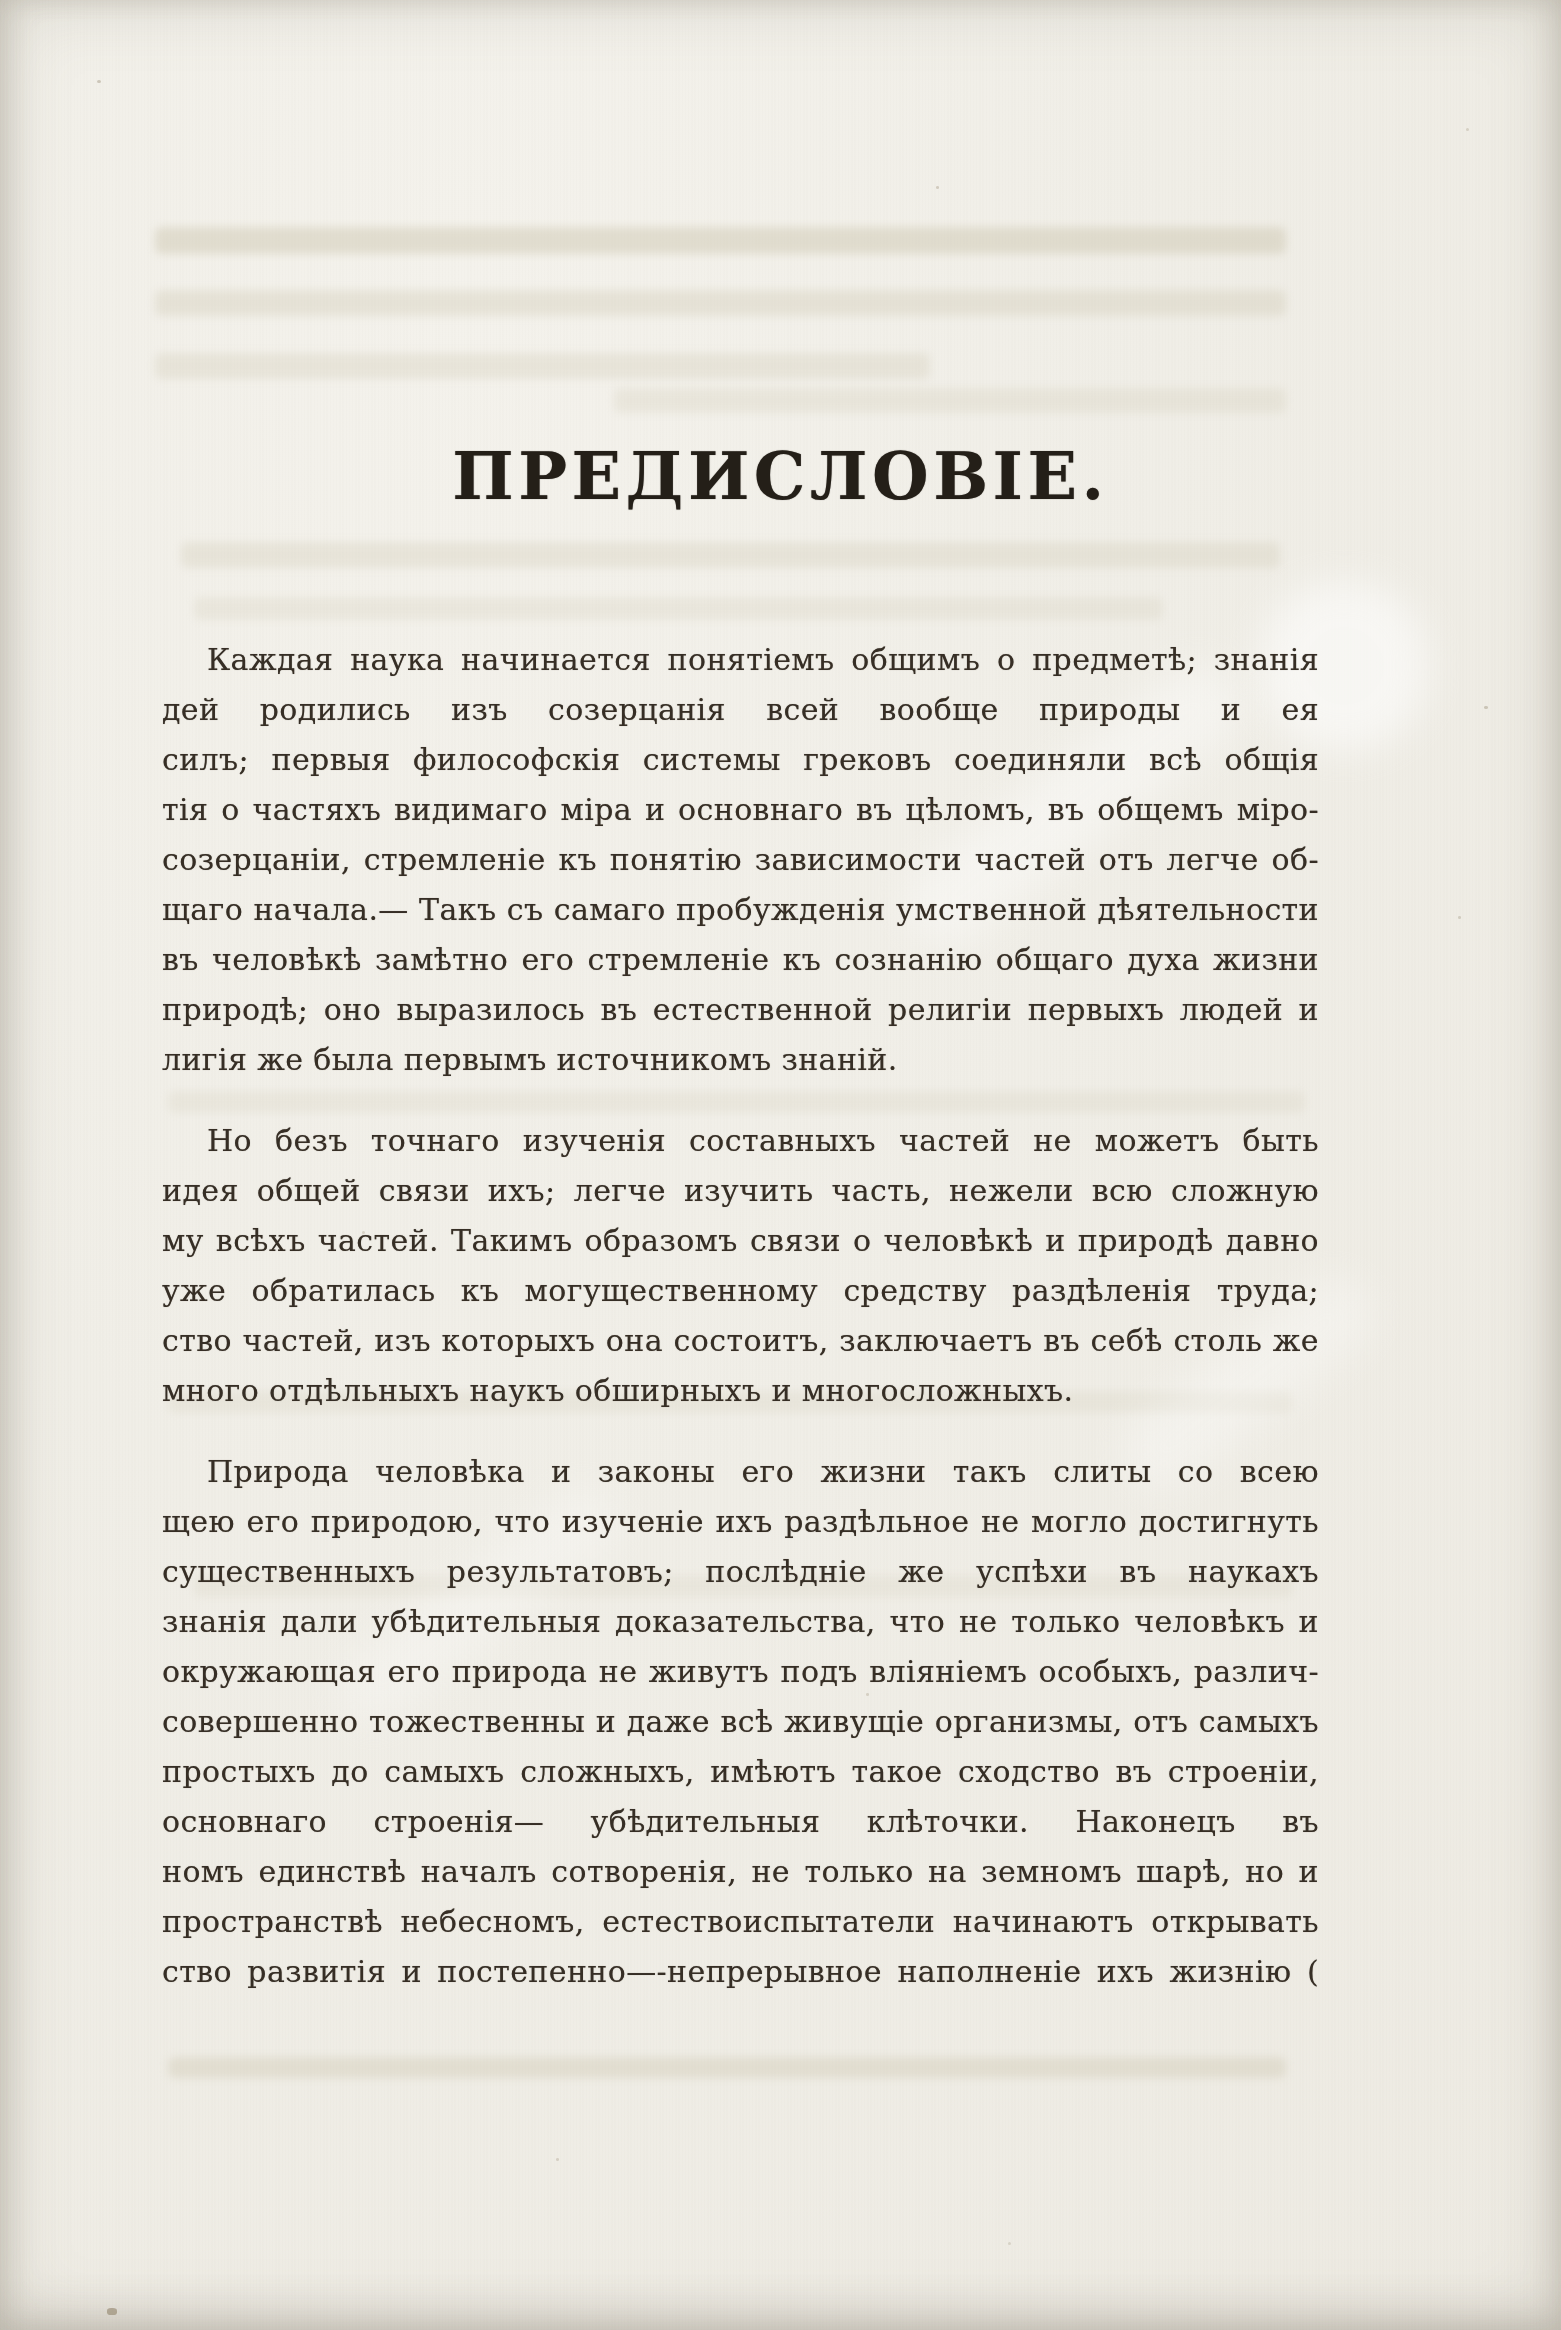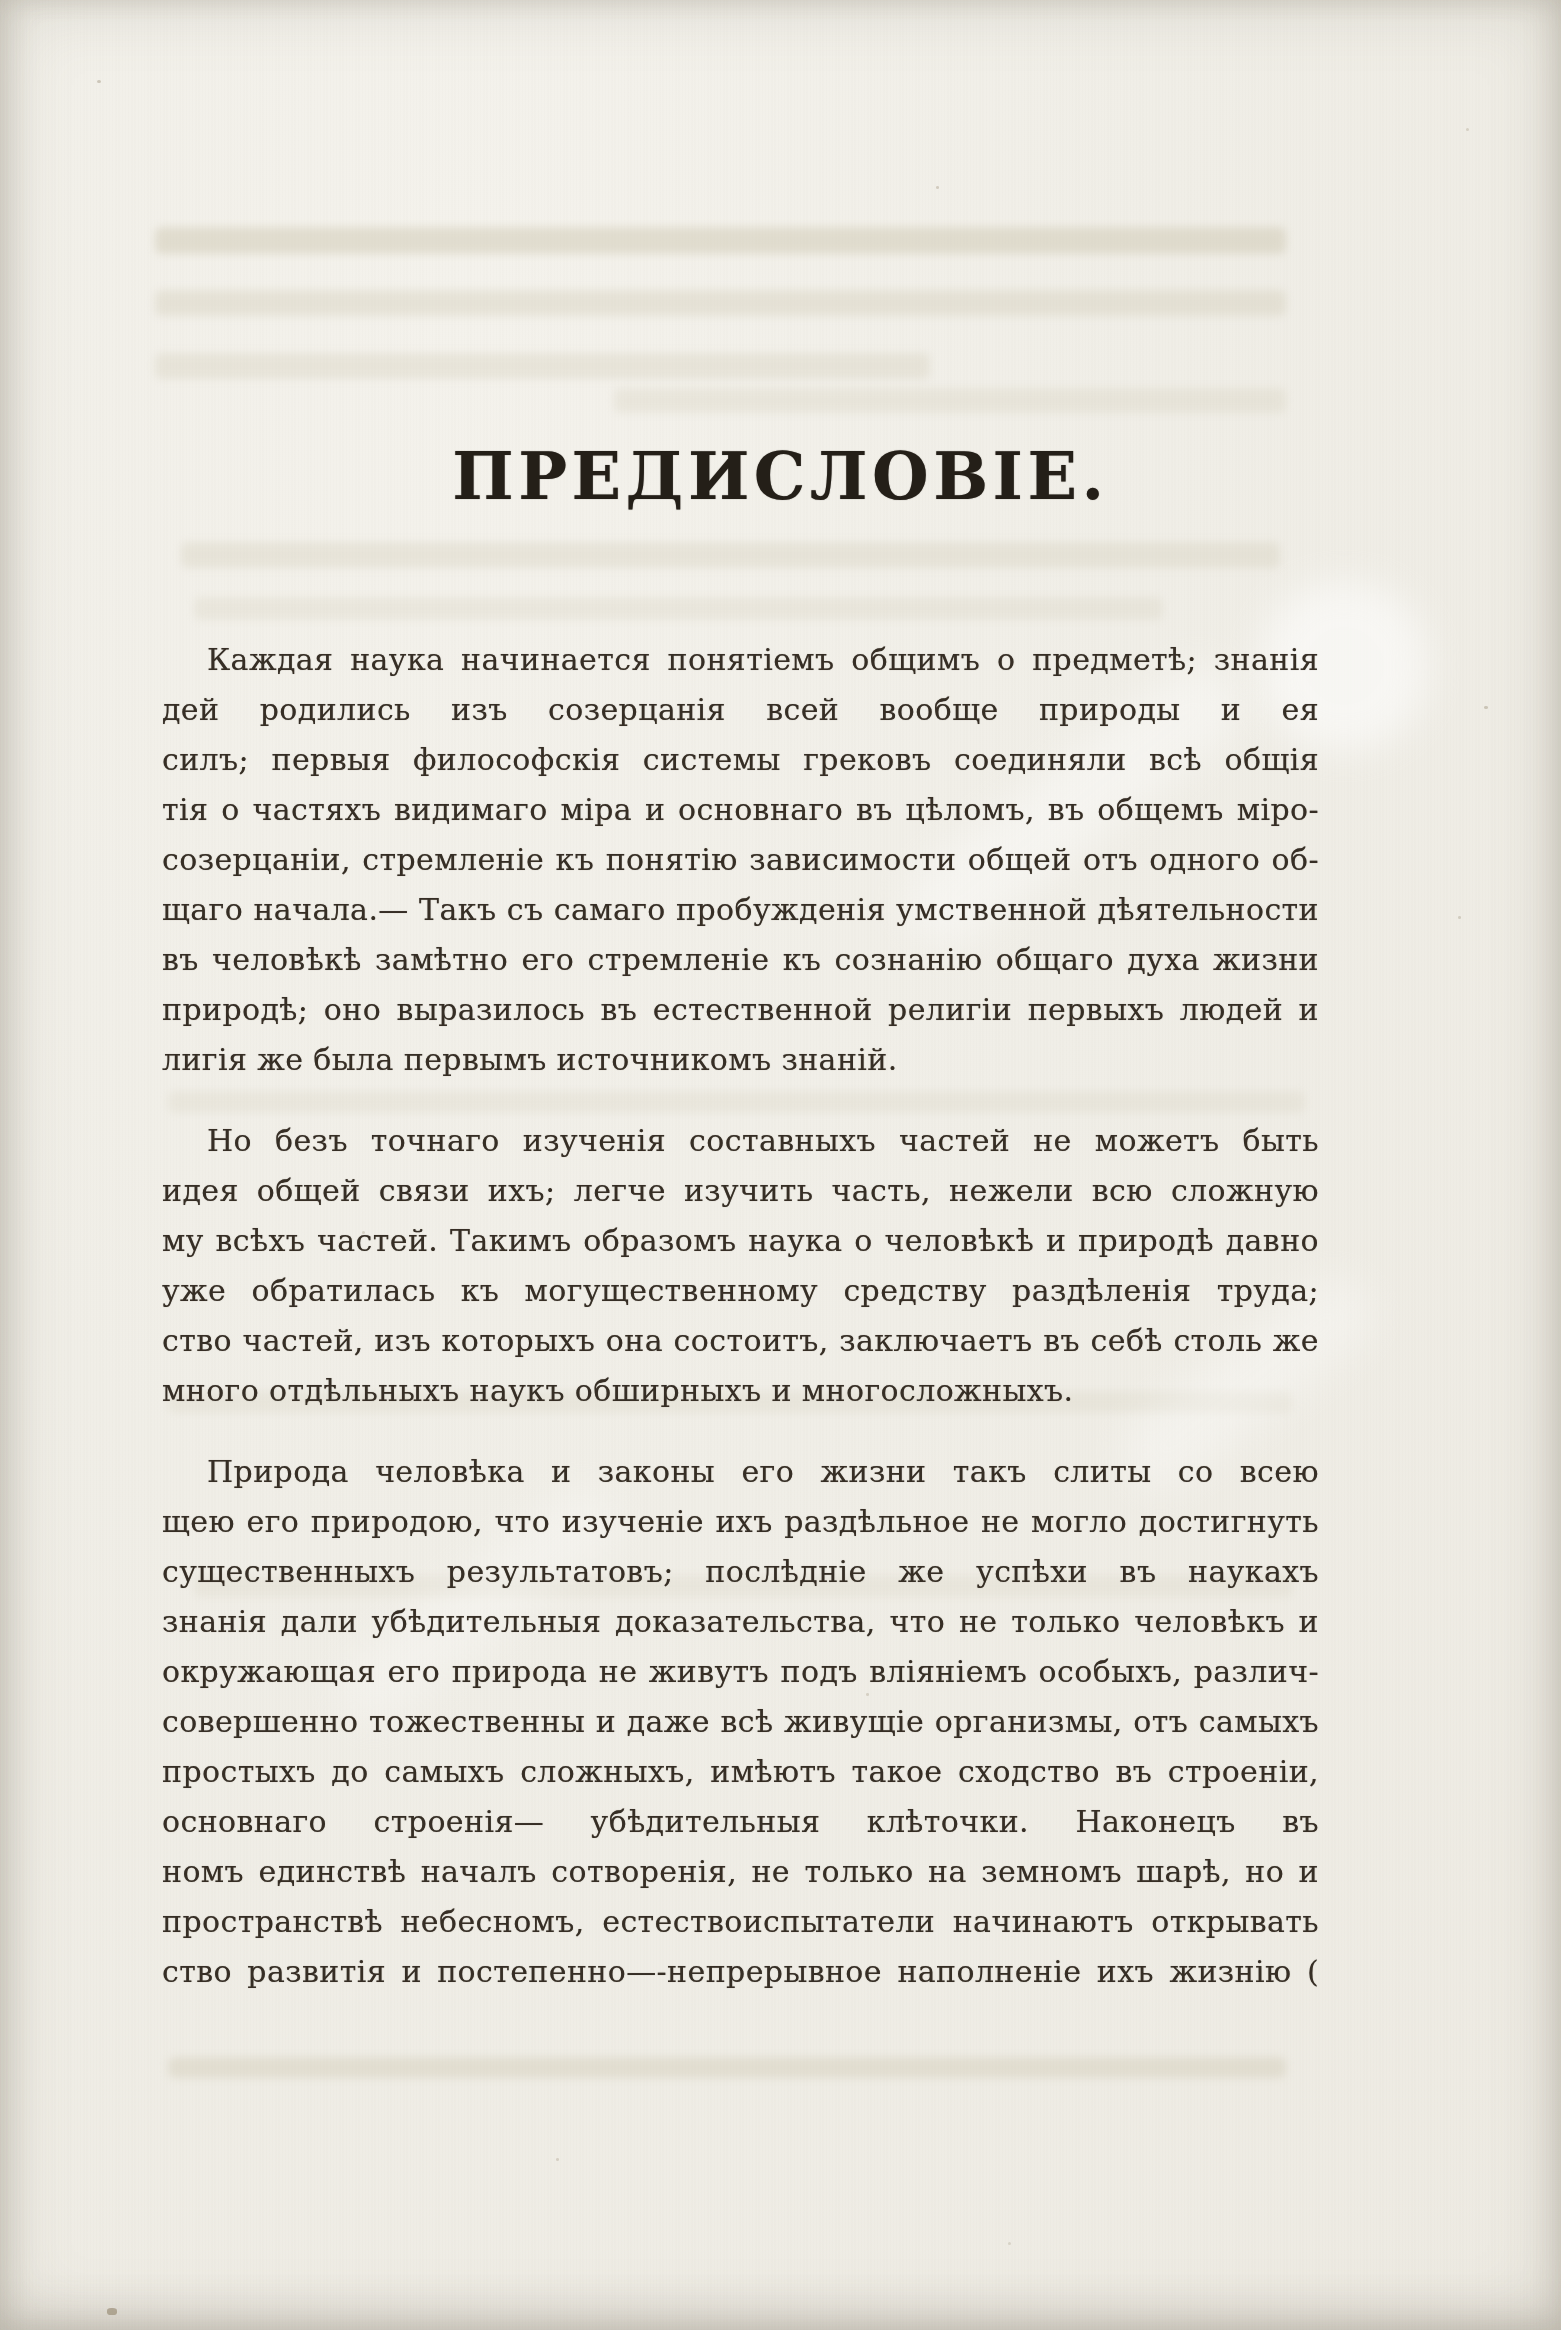--- a/index.html
+++ b/index.html
@@ -122,30 +122,30 @@
   <div class="speck" style="left:107px; top:2308px; width:10.3px; height:7.1px; opacity:.55; border-radius:40%;"></div>
 
   <h1 class="doc-title">ПРЕДИСЛОВІЕ.</h1>
 
   <div class="doc-body">
       <div class="paragraph">
         <div class="line indent">Каждая наука начинается понятіемъ общимъ о предметѣ; знанія лю-</div>
         <div class="line">дей родились изъ созерцанія всей вообще природы и ея дѣйствующихъ</div>
         <div class="line">силъ; первыя философскія системы грековъ соединяли всѣ общія поня-</div>
         <div class="line">тія о частяхъ видимаго міра и основнаго въ цѣломъ, въ общемъ міро-</div>
-        <div class="line">созерцаніи, стремленіе къ понятію зависимости общей отъ одного об-</div>
+        <div class="line">созерцаніи, стремленіе къ понятію зависимости частей отъ легче об-</div>
         <div class="line">щаго начала.— Такъ съ самаго пробужденія умственной дѣятельности</div>
         <div class="line">въ человѣкѣ замѣтно его стремленіе къ сознанію общаго духа жизни въ</div>
         <div class="line">природѣ; оно выразилось въ естественной религіи первыхъ людей и ре-</div>
         <div class="line lastline">лигія же была первымъ источникомъ знаній.</div>
       </div>
       <div class="paragraph">
         <div class="line indent">Но безъ точнаго изученія составныхъ частей не можетъ быть точною</div>
         <div class="line">идея общей связи ихъ; легче изучить часть, нежели всю сложную систе-</div>
-        <div class="line">му всѣхъ частей. Такимъ образомъ наука о человѣкѣ и природѣ давно</div>
+        <div class="line">му всѣхъ частей. Такимъ образомъ связи о человѣкѣ и природѣ давно</div>
         <div class="line">уже обратилась къ могущественному средству раздѣленія труда; множе-</div>
         <div class="line">ство частей, изъ которыхъ она состоитъ, заключаетъ въ себѣ столь же</div>
         <div class="line lastline">много отдѣльныхъ наукъ обширныхъ и многосложныхъ.</div>
       </div>
       <div class="paragraph">
         <div class="line indent">Природа человѣка и законы его жизни такъ слиты со всею окружаю-</div>
         <div class="line">щею его природою, что изученіе ихъ раздѣльное не могло достигнуть</div>
         <div class="line">существенныхъ результатовъ; послѣдніе же успѣхи въ наукахъ естество-</div>
         <div class="line">знанія дали убѣдительныя доказательства, что не только человѣкъ и</div>
         <div class="line">окружающая его природа не живутъ подъ вліяніемъ особыхъ, различ-</div>

